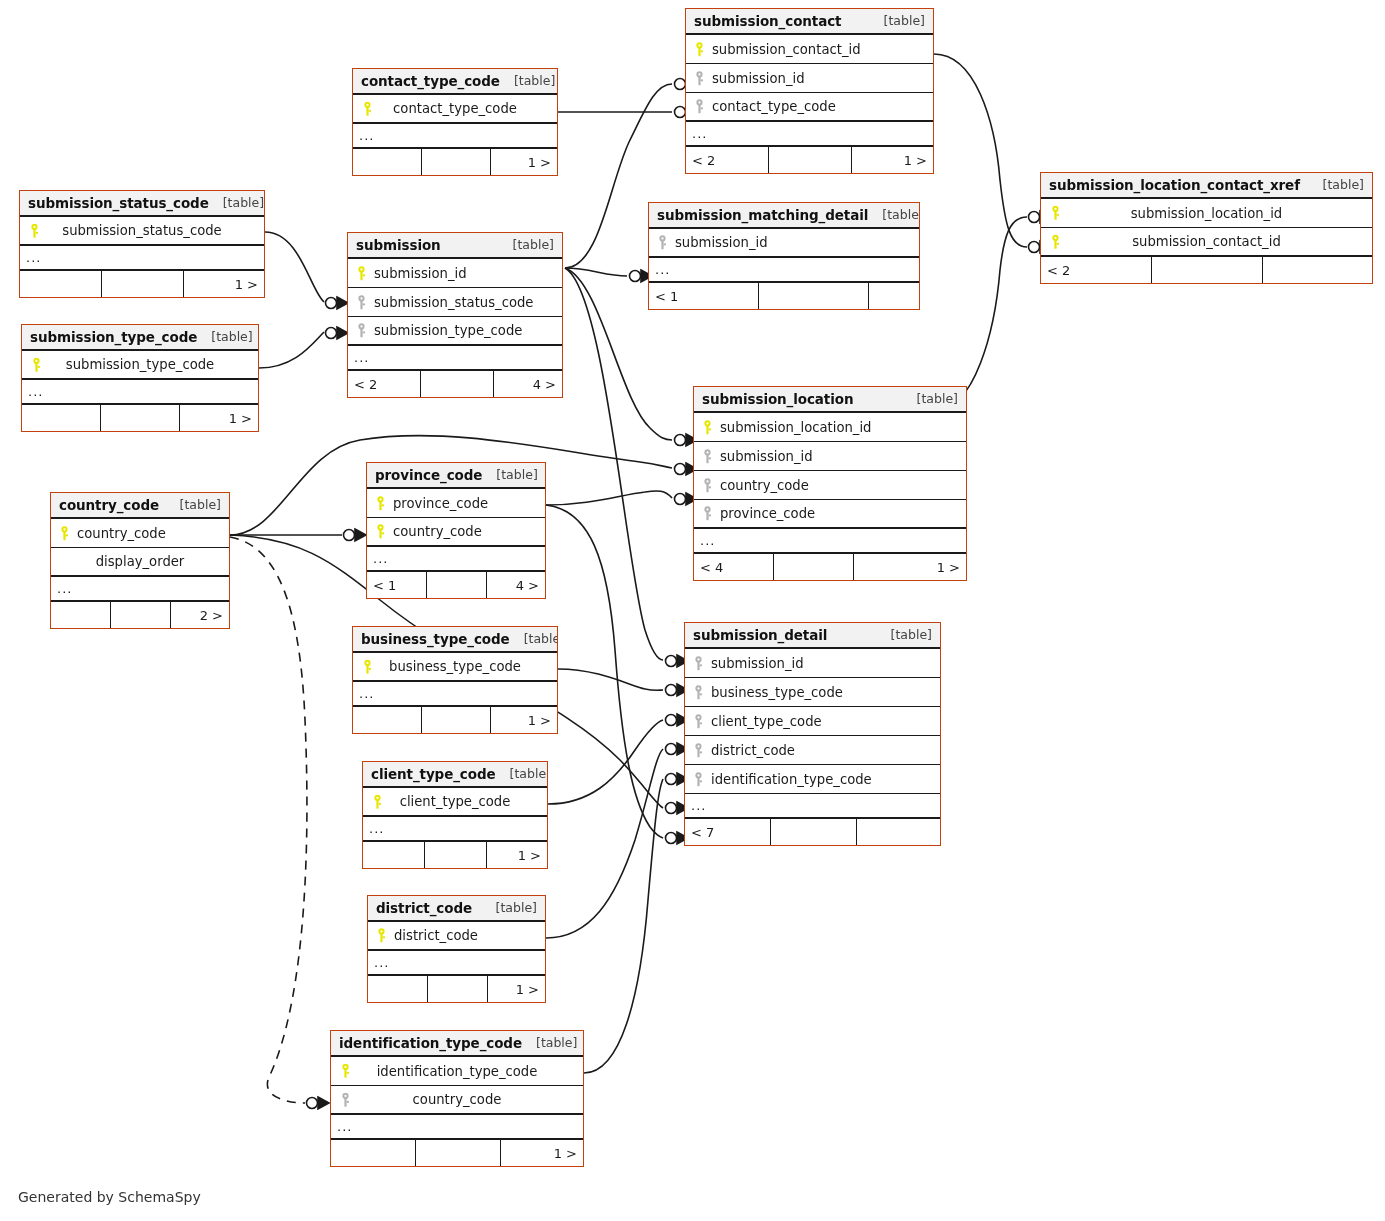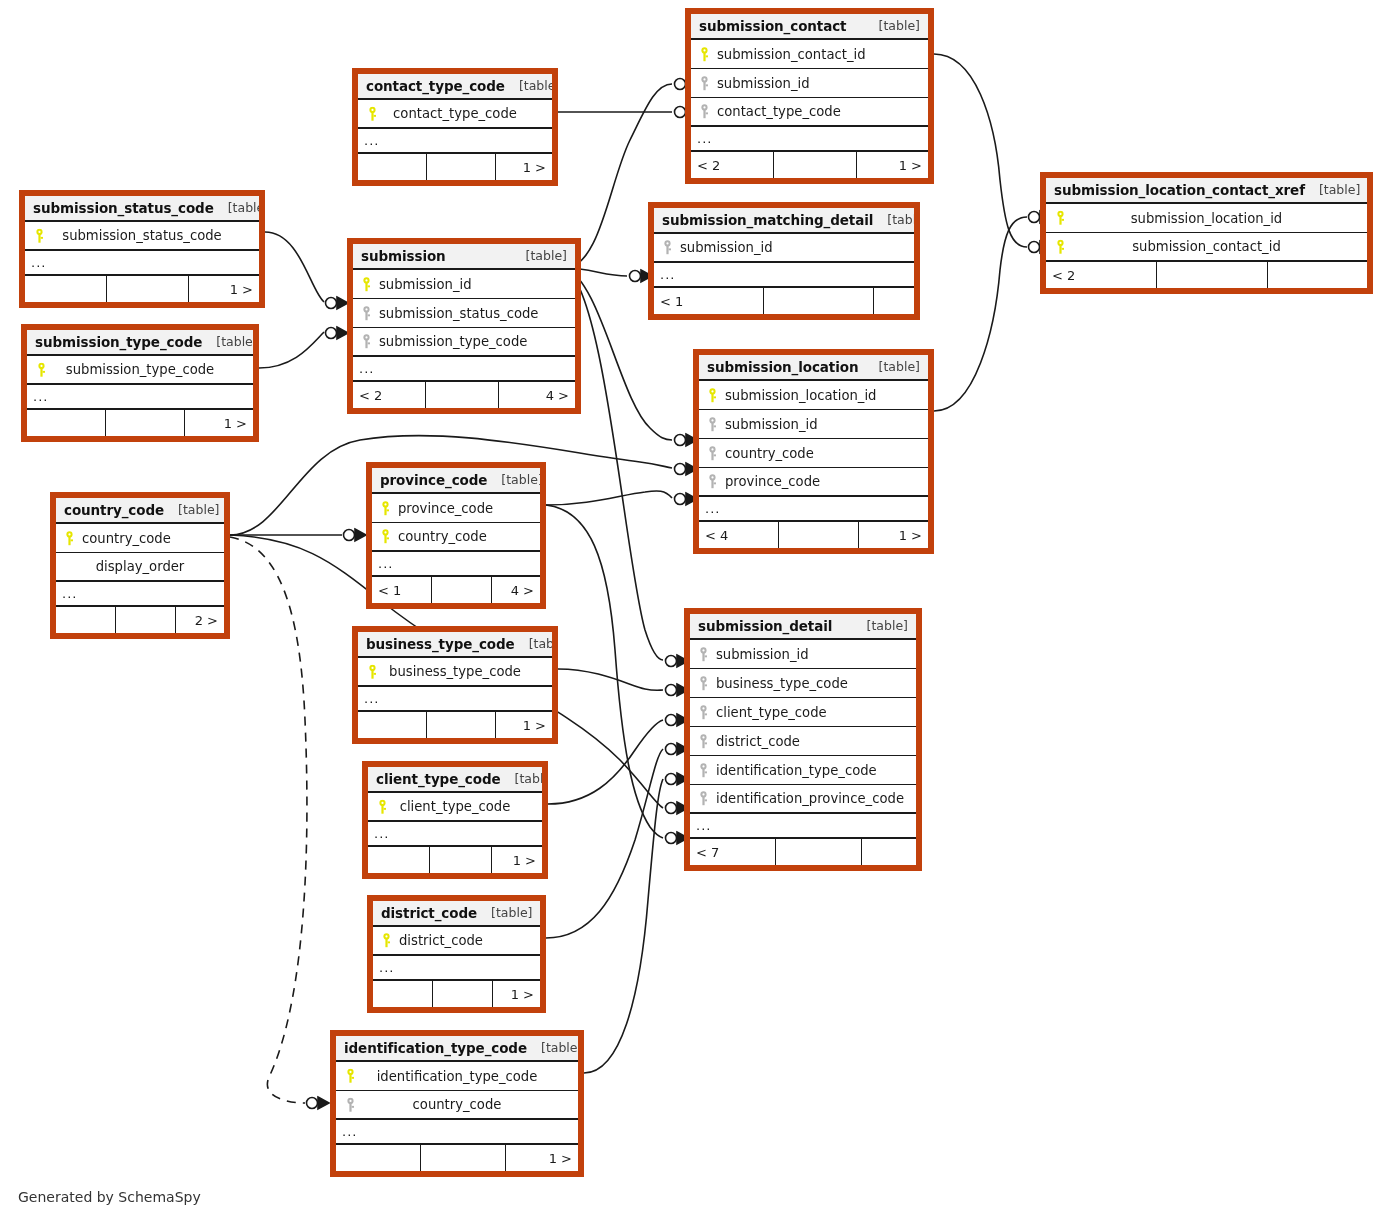--- a/index.html
+++ b/index.html
@@ -6,21 +6,21 @@
   body{
     width:1385px;height:1221px;position:relative;overflow:hidden;
     font-family:"DejaVu Sans","Liberation Sans",sans-serif;
     -webkit-font-smoothing:antialiased;
   }
   #canvas{position:absolute;inset:0;width:1385px;height:1221px;}
   #edges{position:absolute;left:0;top:0;width:1385px;height:1221px;pointer-events:none;}
 
   .table-box{
     position:absolute;
-    border:6px solid #c2410c;
+    border:1px solid #c2410c;
     background:#ffffff;
     box-sizing:border-box;
     overflow:hidden;
   }
   .tbl-header{
     display:flex;align-items:center;justify-content:space-between;
     background:#f2f2f2;
     border-bottom:2px solid #1a1a1a;
     padding:3px 8px 4px 8px;
     box-sizing:border-box;
@@ -349,21 +349,21 @@
             </svg>
           </span>
           <span>submission_contact_id</span>
         </div>
         <div class="foot-row">
           <div class="foot-cell foot-left" style="width: 111px;">&lt; 2</div>
           <div class="foot-cell foot-mid" style="width: 111px;"></div>
           <div class="foot-cell foot-right"></div>
         </div>
       </div>
-      <div class="table-box" style="left: 347px; top: 232px; width: 234px; margin-top: 6px;">
+      <div class="table-box" style="left: 347px; top: 232px; width: 216px;">
         <div class="tbl-header">
           <span class="tbl-name">submission</span>
           <span class="tbl-tag">[table]</span>
         </div>
         <div class="tbl-row">
           <span class="key">
             <svg width="11" height="15" viewBox="0 0 11 15" aria-hidden="true">
               <circle cx="5.5" cy="3.4" r="3.1" fill="#e6e600"></circle>
               <circle cx="5.5" cy="3.4" r="1.1" fill="#ffffff"></circle>
               <rect x="4.4" y="5.6" width="2.2" height="8.6" fill="#e6e600"></rect>
@@ -417,21 +417,21 @@
           </span>
           <span>submission_type_code</span>
         </div>
         <div class="ellipsis-row">...</div>
         <div class="foot-row">
           <div class="foot-cell foot-left" style="width: 79px;"></div>
           <div class="foot-cell foot-mid" style="width: 79px;"></div>
           <div class="foot-cell foot-right">1 &gt;</div>
         </div>
       </div>
-      <div class="table-box" style="left: 693px; top: 349px; width: 241px;">
+      <div class="table-box" style="left: 693px; top: 386px; width: 274px;">
         <div class="tbl-header">
           <span class="tbl-name">submission_location</span>
           <span class="tbl-tag">[table]</span>
         </div>
         <div class="tbl-row">
           <span class="key">
             <svg width="11" height="15" viewBox="0 0 11 15" aria-hidden="true">
               <circle cx="5.5" cy="3.4" r="3.1" fill="#e6e600"></circle>
               <circle cx="5.5" cy="3.4" r="1.1" fill="#ffffff"></circle>
               <rect x="4.4" y="5.6" width="2.2" height="8.6" fill="#e6e600"></rect>
@@ -533,21 +533,21 @@
         <div class="tbl-row center thick">
           <span>display_order</span>
         </div>
         <div class="ellipsis-row">...</div>
         <div class="foot-row">
           <div class="foot-cell foot-left" style="width: 60px;"></div>
           <div class="foot-cell foot-mid" style="width: 60px;"></div>
           <div class="foot-cell foot-right">2 &gt;</div>
         </div>
       </div>
-      <div class="table-box" style="left: 684px; top: 608px; width: 238px;">
+      <div class="table-box" style="left: 684px; top: 622px; width: 257px;">
         <div class="tbl-header">
           <span class="tbl-name">submission_detail</span>
           <span class="tbl-tag">[table]</span>
         </div>
         <div class="tbl-row">
           <span class="key">
             <svg width="11" height="15" viewBox="0 0 11 15" aria-hidden="true">
               <circle cx="5.5" cy="3.4" r="3.1" fill="#b3b3b3"></circle>
               <circle cx="5.5" cy="3.4" r="1.1" fill="#ffffff"></circle>
               <rect x="4.4" y="5.6" width="2.2" height="8.6" fill="#b3b3b3"></rect>
@@ -592,31 +592,20 @@
         <div class="tbl-row">
           <span class="key">
             <svg width="11" height="15" viewBox="0 0 11 15" aria-hidden="true">
               <circle cx="5.5" cy="3.4" r="3.1" fill="#b3b3b3"></circle>
               <circle cx="5.5" cy="3.4" r="1.1" fill="#ffffff"></circle>
               <rect x="4.4" y="5.6" width="2.2" height="8.6" fill="#b3b3b3"></rect>
               <rect x="6.6" y="8.4" width="2.4" height="1.9" fill="#b3b3b3"></rect>
             </svg>
           </span>
           <span>identification_type_code</span>
-        </div>
-        <div class="tbl-row thick">
-          <span class="key">
-            <svg width="11" height="15" viewBox="0 0 11 15" aria-hidden="true">
-              <circle cx="5.5" cy="3.4" r="3.1" fill="#b3b3b3"></circle>
-              <circle cx="5.5" cy="3.4" r="1.1" fill="#ffffff"></circle>
-              <rect x="4.4" y="5.6" width="2.2" height="8.6" fill="#b3b3b3"></rect>
-              <rect x="6.6" y="8.4" width="2.4" height="1.9" fill="#b3b3b3"></rect>
-            </svg>
-          </span>
-          <span>identification_province_code</span>
         </div>
         <div class="ellipsis-row">...</div>
         <div class="foot-row">
           <div class="foot-cell foot-left" style="width: 86px;">&lt; 7</div>
           <div class="foot-cell foot-mid" style="width: 86px;"></div>
           <div class="foot-cell foot-right"></div>
         </div>
       </div>
       <div class="table-box" style="left: 352px; top: 626px; width: 206px;">
         <div class="tbl-header">

